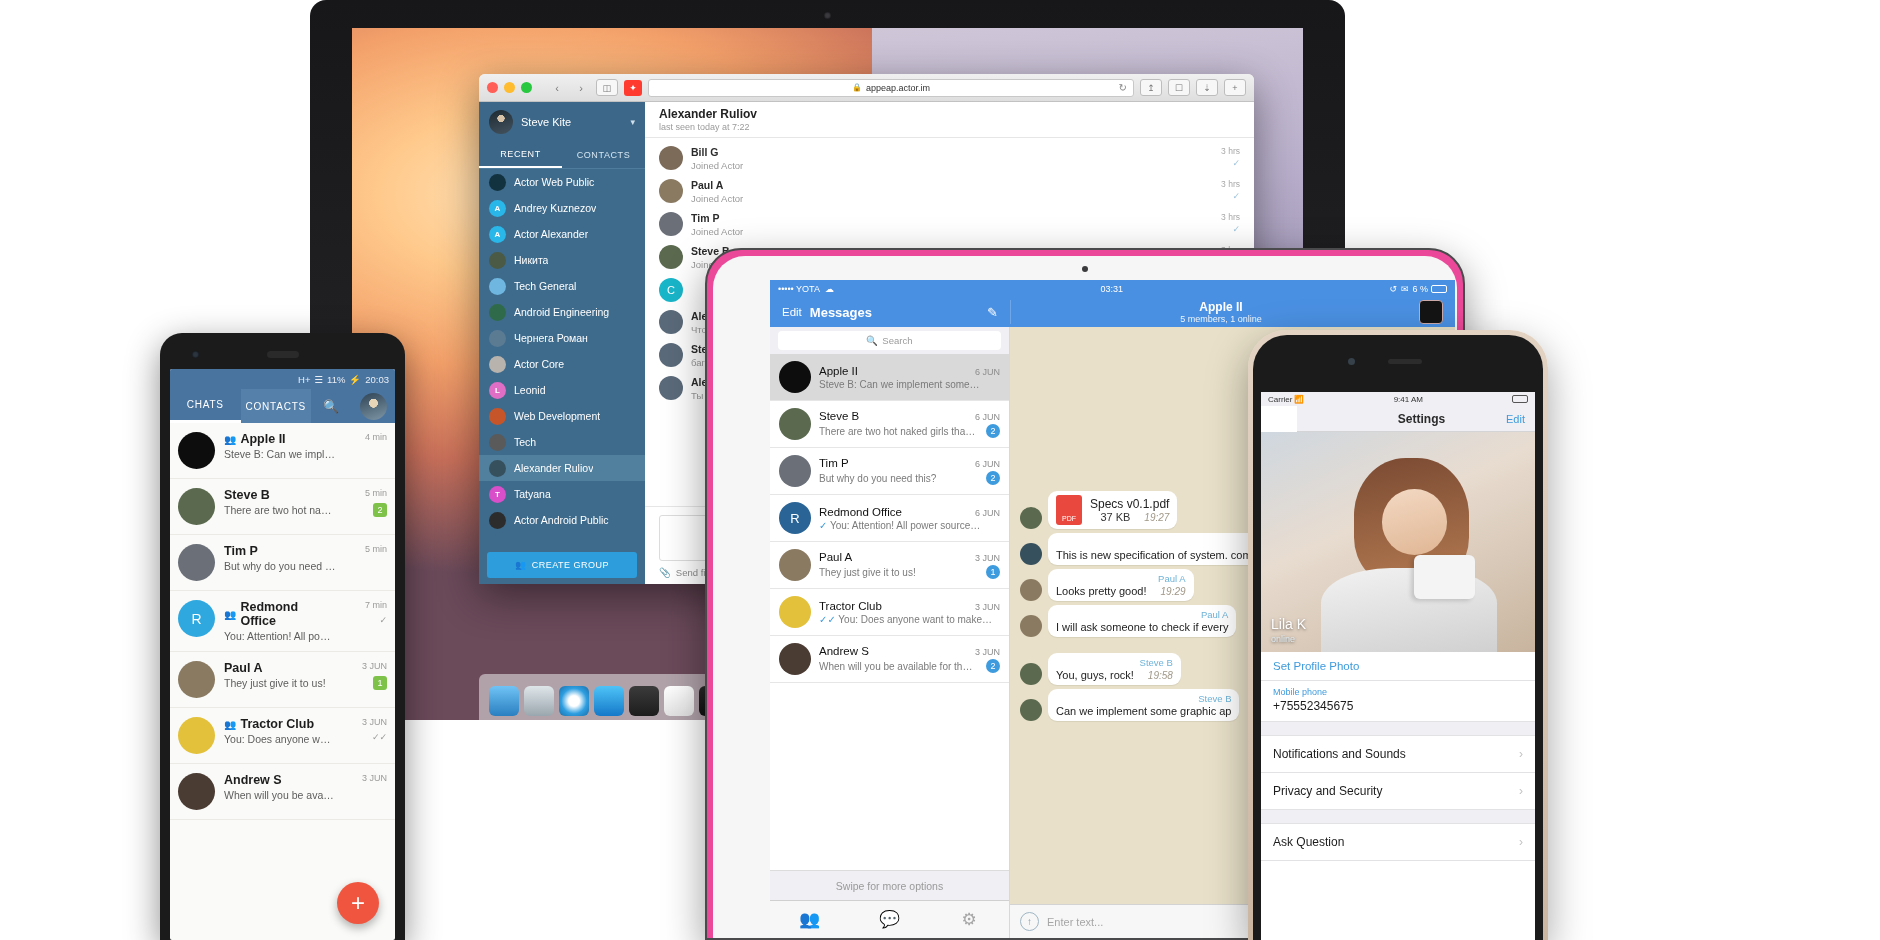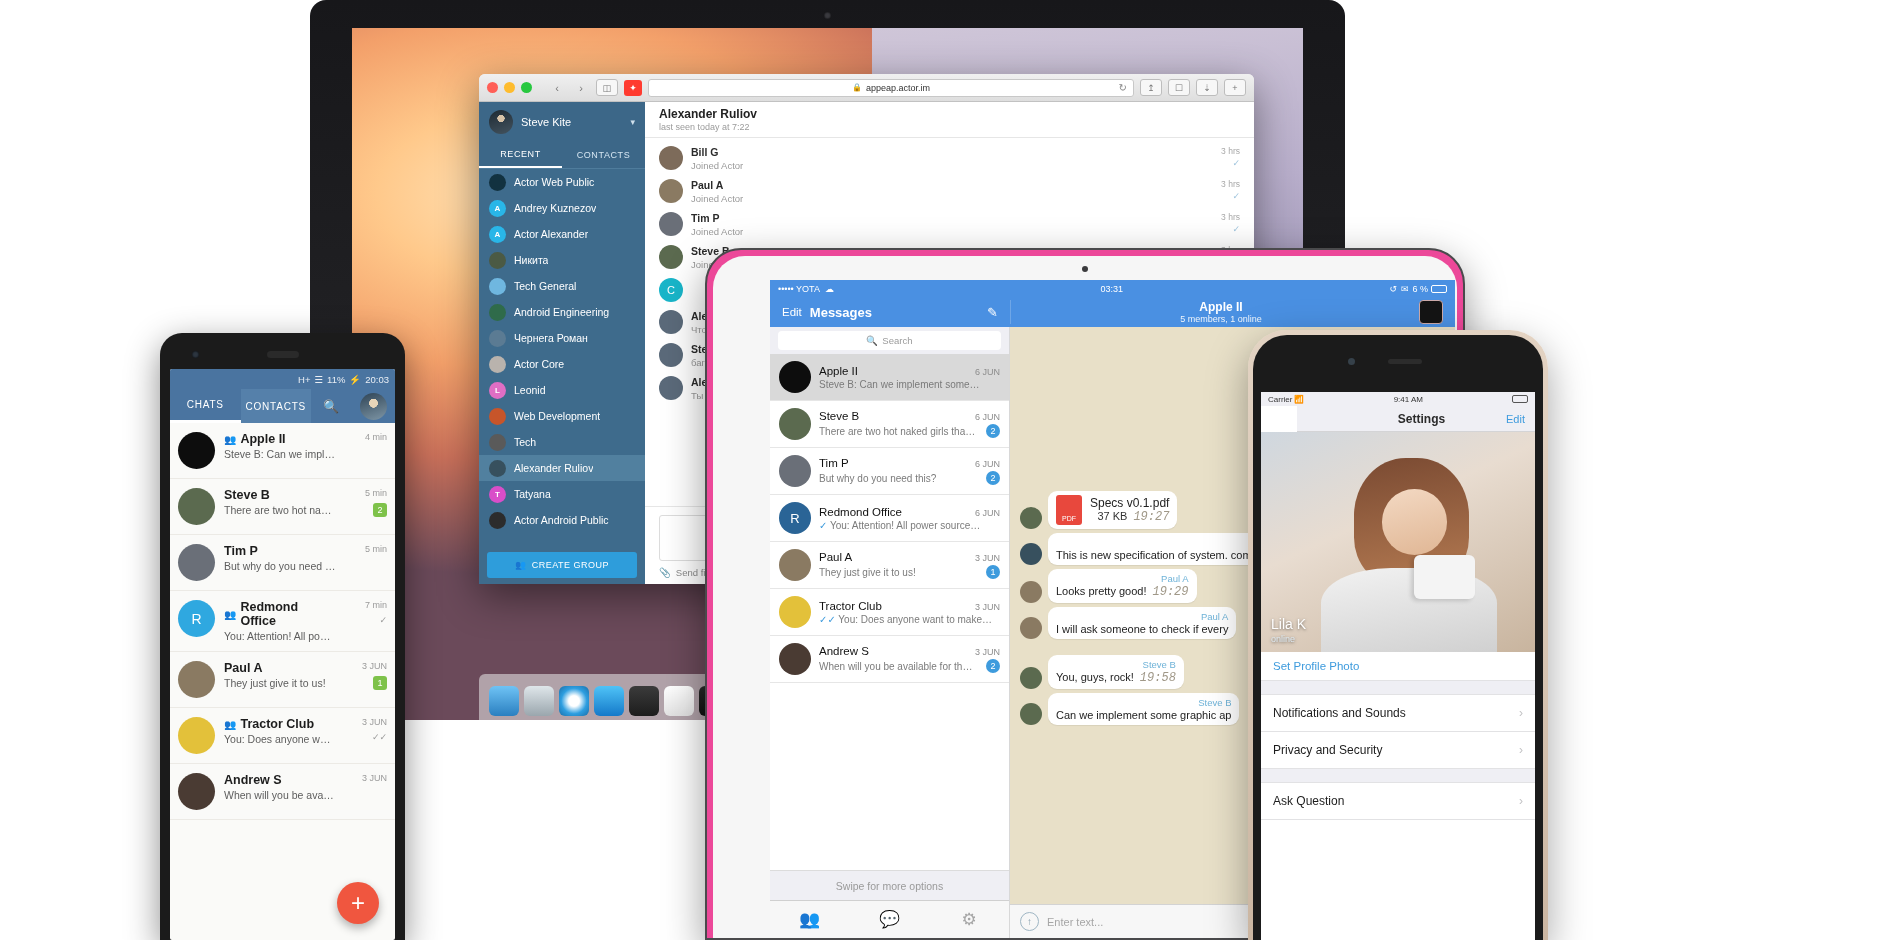--- a/index.html
+++ b/index.html
@@ -174,21 +174,21 @@
   .bubble{ max-width:78%; padding:4px 8px; border-radius:9px; font-size:11px; margin-bottom:4px;
     display:inline-block;}
   .b-out{ background:#d4f3f4; color:#222; }
   .b-sys{ background:#b8b0a2; color:#fff; font-size:9.5px; padding:2px 8px; border-radius:9px;}
   .row-r{ display:flex; justify-content:flex-end;}
   .row-l{ display:flex; gap:6px; align-items:flex-end; margin-bottom:4px;}
   .m-av{ width:22px;height:22px;border-radius:50%; flex:none; overflow:hidden;}
   .b-in{ background:#fff; border-radius:9px; padding:4px 8px; font-size:11px; color:#222;
     box-shadow:0 1px 1px rgba(0,0,0,.07); max-width:340px;}
   .b-nm{ font-size:9.5px; margin-bottom:1px;}
-  .b-time{ font-size:12px; color:#a09888; font-style:italic; margin-left:6px;font-family:Liberation Mono, monospace;}
+  .b-time{ font-size:10px; color:#a09888; font-style:italic; margin-left:14px;}
   .pdf-ic{ width:26px;height:30px; background:#e8483d; border-radius:3px; color:#fff;
     font-size:7px; display:flex;align-items:flex-end;justify-content:center; padding-bottom:3px; flex:none;}
   .datechip{ display:flex; justify-content:flex-end;}
   .datechip span{ background:#b8b0a2; color:#fff; font-size:8.5px; padding:1px 7px; border-radius:8px;}
   .ip-input{ height:34px; border-top:1px solid #d3d3d3; background:#f7f7f7; display:flex;
     align-items:center; gap:8px; padding:0 10px;}
   .ip-input .ph{ color:#a6a6a6; font-size:11px;}
   .circ{ width:19px;height:19px;border-radius:50%; border:1px solid #9fb6c4; color:#7d96a6;
     display:flex;align-items:center;justify-content:center; font-size:10px; flex:none;}
 
@@ -787,20 +787,24 @@
         <div style="position:absolute;left:44%;top:26%;width:24%;height:30%;border-radius:50%;
           background:linear-gradient(165deg,#f3d9c3,#e0b694)"></div>
         <div style="position:absolute;left:22%;top:62%;width:64%;height:40%;border-radius:40% 40% 0 0;
           background:linear-gradient(170deg,#f2f2f2,#cfcfcf)"></div>
         <div style="position:absolute;left:56%;top:56%;width:22%;height:20%;border-radius:6px;
           background:#f4f4f4;box-shadow:-3px 2px 4px rgba(0,0,0,.15)"></div>
         <div class="ph-name">Lila K</div>
         <div class="ph-on">online</div>
       </div>
       <div class="ph-setrow">Set Profile Photo</div>
+      <div class="ph-field">
+        <div class="lb">Mobile phone</div>
+        <div class="vl">+75552345675</div>
+      </div>
       <div class="ph-gap"></div>
       <div class="ph-item">
         <span>Notifications and Sounds</span>
         <span class="ar">›</span>
       </div>
       <div class="ph-item">
         <span>Privacy and Security</span>
         <span class="ar">›</span>
       </div>
       <div class="ph-gap"></div>

